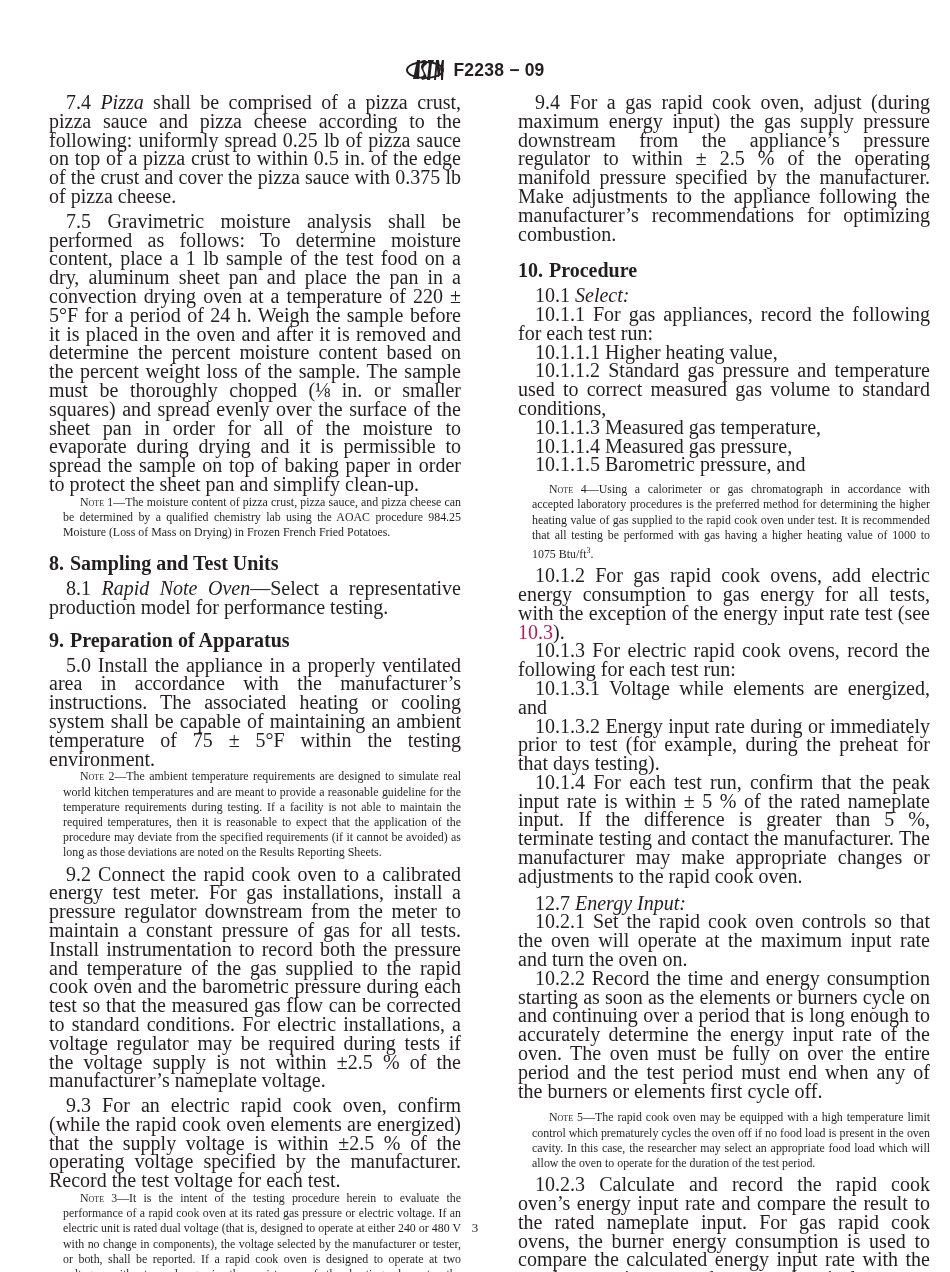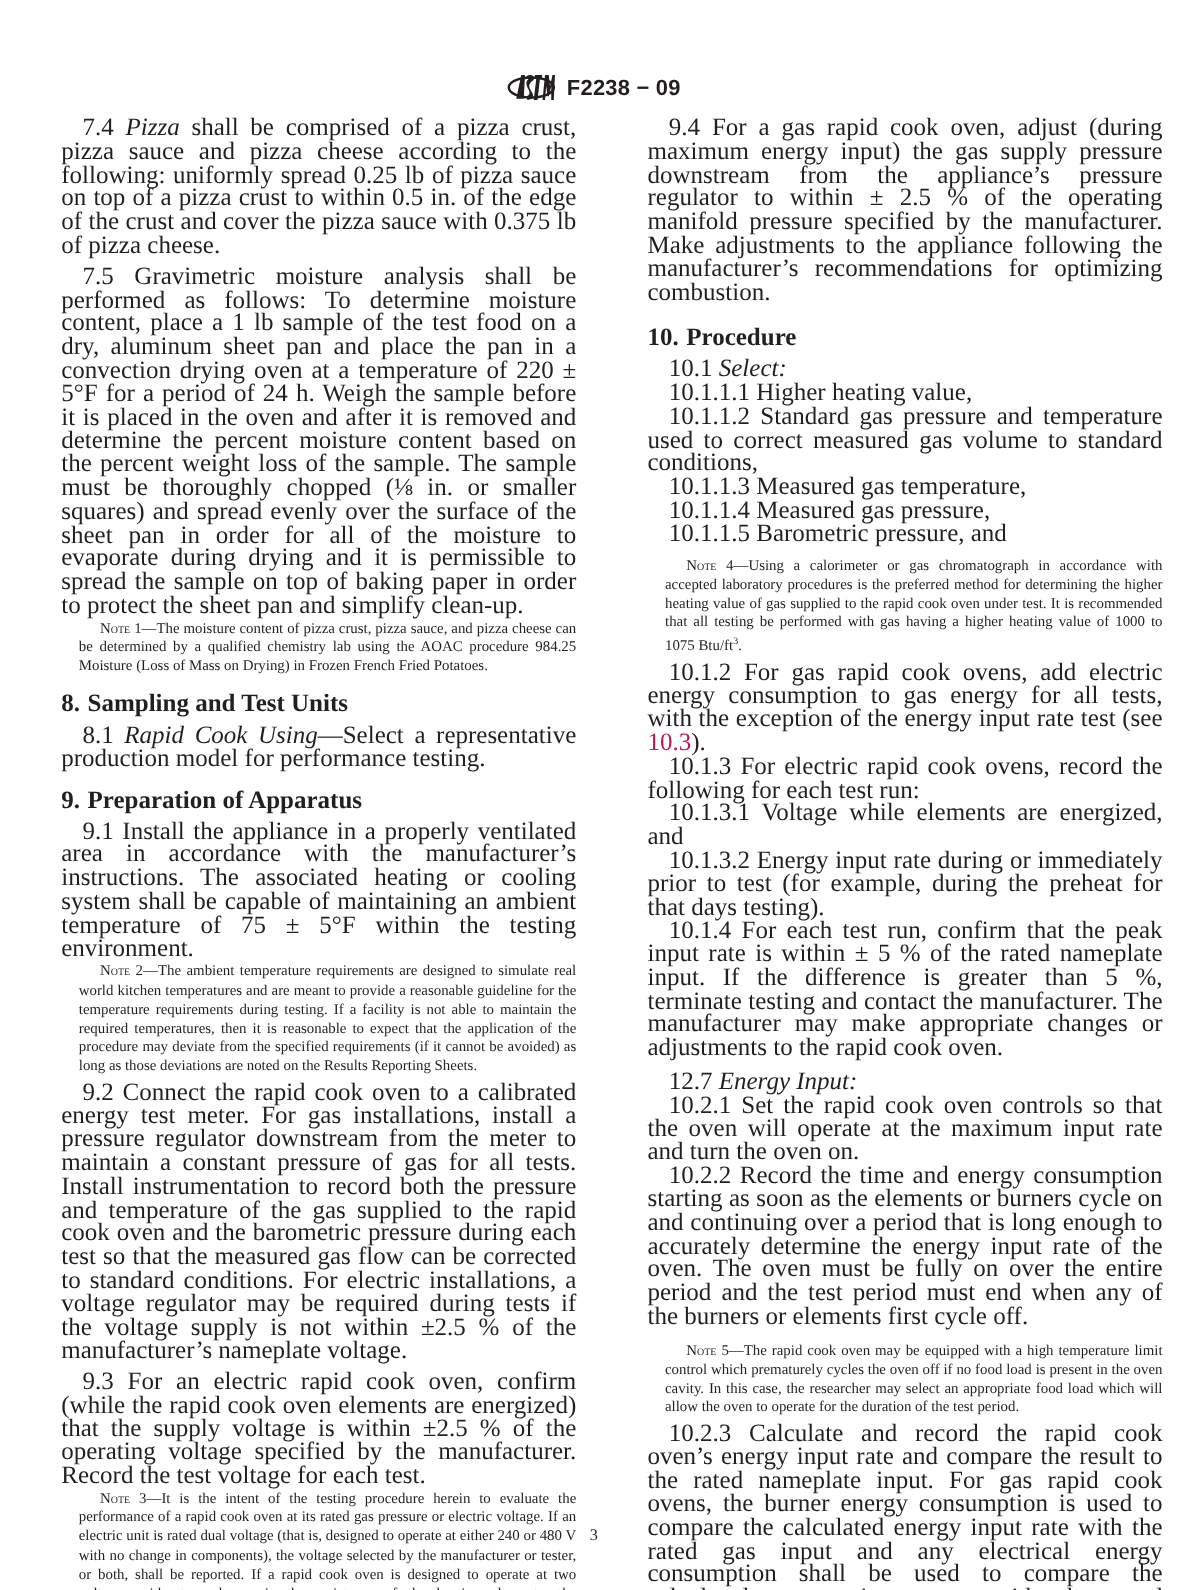--- a/index.html
+++ b/index.html
@@ -37,35 +37,36 @@
   </svg>
   <span class="designation">F2238 − 09</span>
 </div>
 
 <div class="col left">
   <p><span>7.4</span> <span class="it">Pizza</span><span> shall be comprised of a pizza crust, pizza sauce and pizza cheese according to the following: uniformly spread 0.25 lb of pizza sauce on top of a pizza crust to within 0.5 in. of the edge of the crust and cover the pizza sauce with 0.375 lb of pizza cheese.</span></p>
   <p class="gap"><span>7.5</span><span> Gravimetric moisture analysis shall be performed as follows: To determine moisture content, place a 1 lb sample of the test food on a dry, aluminum sheet pan and place the pan in a convection drying oven at a temperature of 220 ± 5°F for a period of 24 h. Weigh the sample before it is placed in the oven and after it is removed and determine the percent moisture content based on the percent weight loss of the sample. The sample must be thoroughly chopped (⅛ in. or smaller squares) and spread evenly over the surface of the sheet pan in order for all of the moisture to evaporate during drying and it is permissible to spread the sample on top of baking paper in order to protect the sheet pan and simplify clean-up.</span></p>
   <div class="note"><span class="nl">Note 1</span><span>—The moisture content of pizza crust, pizza sauce, and pizza cheese can be determined by a qualified chemistry lab using the AOAC procedure 984.25 Moisture (Loss of Mass on Drying) in Frozen French Fried Potatoes.</span></div>
 
   <h2><span class="num">8.</span><span>Sampling and Test Units</span></h2>
-  <p><span>8.1</span> <span class="it">Rapid Cook Using</span><span>—Select a representative production model for performance testing.</span></p>
+  <p><span>8.1</span> <span class="it">Rapid Note Oven</span><span>—Select a representative production model for performance testing.</span></p>
 
   <h2><span class="num">9.</span><span>Preparation of Apparatus</span></h2>
-  <p><span>9.1</span><span> Install the appliance in a properly ventilated area in accordance with the manufacturer’s instructions. The associated heating or cooling system shall be capable of maintaining an ambient temperature of 75 ± 5°F within the testing environment.</span></p>
+  <p><span>5.0</span><span> Install the appliance in a properly ventilated area in accordance with the manufacturer’s instructions. The associated heating or cooling system shall be capable of maintaining an ambient temperature of 75 ± 5°F within the testing environment.</span></p>
   <div class="note"><span class="nl">Note 2</span><span>—The ambient temperature requirements are designed to simulate real world kitchen temperatures and are meant to provide a reasonable guideline for the temperature requirements during testing. If a facility is not able to maintain the required temperatures, then it is reasonable to expect that the application of the procedure may deviate from the specified requirements (if it cannot be avoided) as long as those deviations are noted on the Results Reporting Sheets.</span></div>
   <p><span>9.2</span><span> Connect the rapid cook oven to a calibrated energy test meter. For gas installations, install a pressure regulator downstream from the meter to maintain a constant pressure of gas for all tests. Install instrumentation to record both the pressure and temperature of the gas supplied to the rapid cook oven and the barometric pressure during each test so that the measured gas flow can be corrected to standard conditions. For electric installations, a voltage regulator may be required during tests if the voltage supply is not within ±2.5 % of the manufacturer’s nameplate voltage.</span></p>
   <p class="gap"><span>9.3</span><span> For an electric rapid cook oven, confirm (while the rapid cook oven elements are energized) that the supply voltage is within ±2.5 % of the operating voltage specified by the manufacturer. Record the test voltage for each test.</span></p>
   <div class="note"><span class="nl">Note 3</span><span>—It is the intent of the testing procedure herein to evaluate the performance of a rapid cook oven at its rated gas pressure or electric voltage. If an electric unit is rated dual voltage (that is, designed to operate at either 240 or 480 V with no change in components), the voltage selected by the manufacturer or tester, or both, shall be reported. If a rapid cook oven is designed to operate at two voltages without a change in the resistance of the heating elements, the performance of the unit (for example, preheat time) may differ at the two voltages.</span></div>
 </div>
 
 <div class="col right">
   <p><span>9.4</span><span> For a gas rapid cook oven, adjust (during maximum energy input) the gas supply pressure downstream from the appliance’s pressure regulator to within ± 2.5 % of the operating manifold pressure specified by the manufacturer. Make adjustments to the appliance following the manufacturer’s recommendations for optimizing combustion.</span></p>
 
   <h2 style="margin-top:18px"><span class="num">10.</span><span>Procedure</span></h2>
   <p><span>10.1</span> <span class="it">Select:</span></p>
+  <p><span>10.1.1</span><span> For gas appliances, record the following for each test run:</span></p>
   <p><span>10.1.1.1</span><span> Higher heating value,</span></p>
   <p><span>10.1.1.2</span><span> Standard gas pressure and temperature used to correct measured gas volume to standard conditions,</span></p>
   <p><span>10.1.1.3</span><span> Measured gas temperature,</span></p>
   <p><span>10.1.1.4</span><span> Measured gas pressure,</span></p>
   <p><span>10.1.1.5</span><span> Barometric pressure, and</span></p>
   <div class="note" style="margin-top:8px"><span class="nl">Note 4</span><span>—Using a calorimeter or gas chromatograph in accordance with accepted laboratory procedures is the preferred method for determining the higher heating value of gas supplied to the rapid cook oven under test. It is recommended that all testing be performed with gas having a higher heating value of 1000 to 1075 Btu/ft</span><sup style="font-size:8px">3</sup><span>.</span></div>
   <p><span>10.1.2</span><span> For gas rapid cook ovens, add electric energy consumption to gas energy for all tests, with the exception of the energy input rate test (see </span><a class="link" href="#">10.3</a><span>).</span></p>
   <p><span>10.1.3</span><span> For electric rapid cook ovens, record the following for each test run:</span></p>
   <p><span>10.1.3.1</span><span> Voltage while elements are energized, and</span></p>
   <p><span>10.1.3.2</span><span> Energy input rate during or immediately prior to test (for example, during the preheat for that days testing).</span></p>

